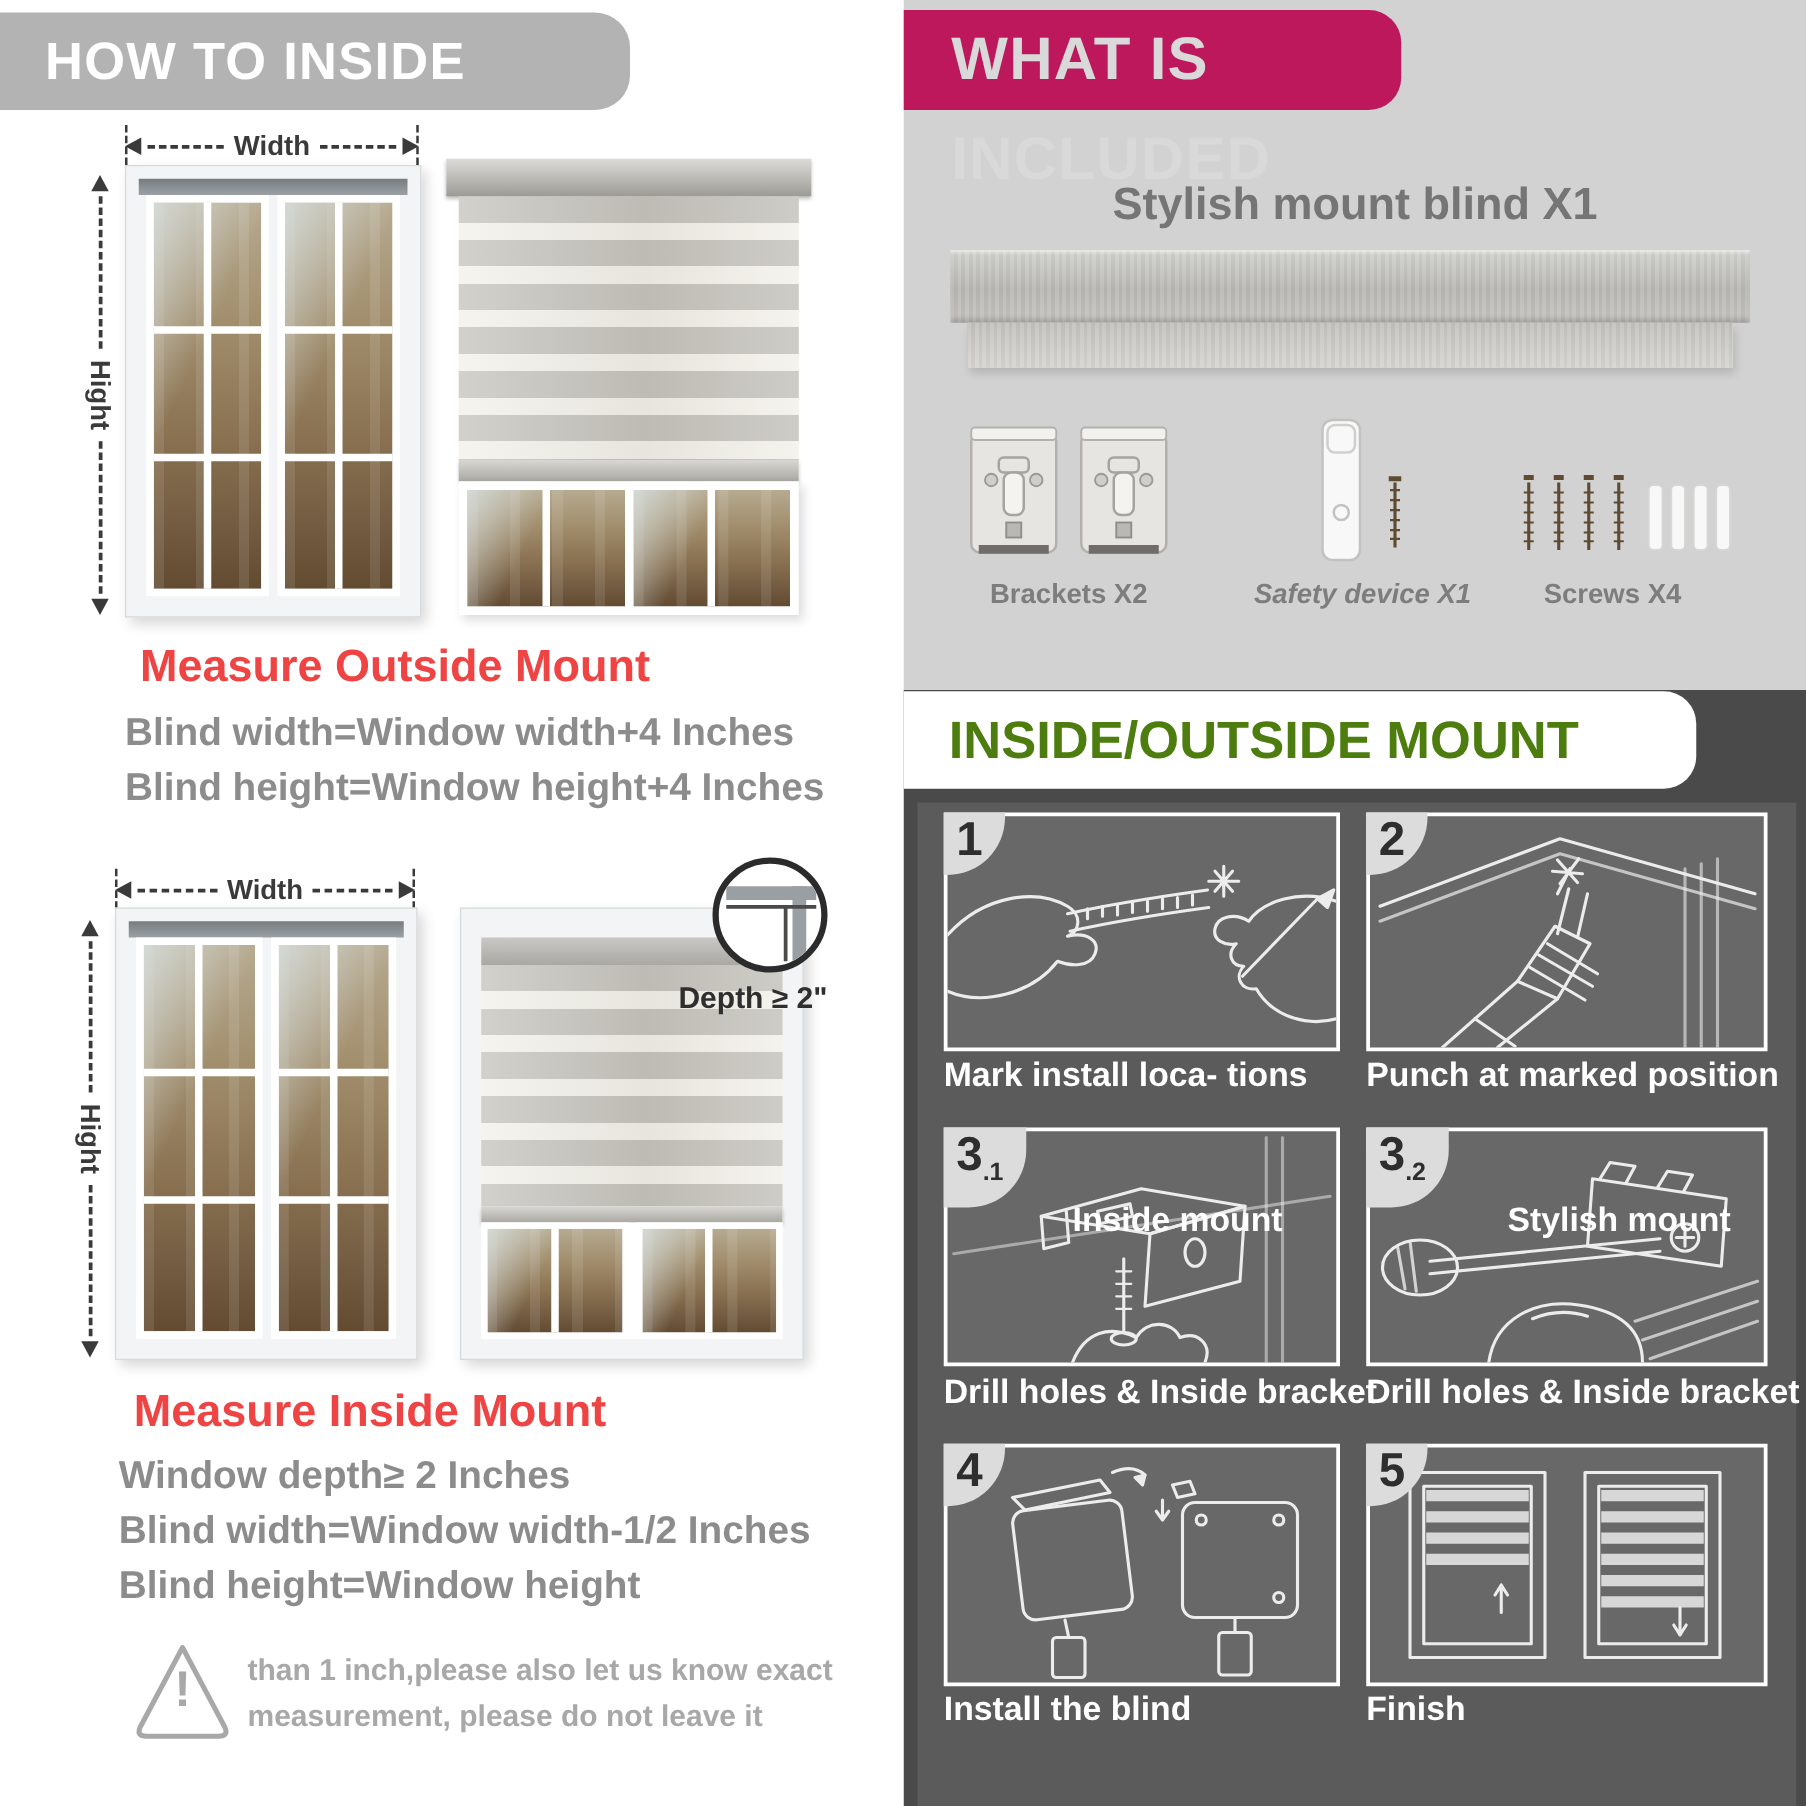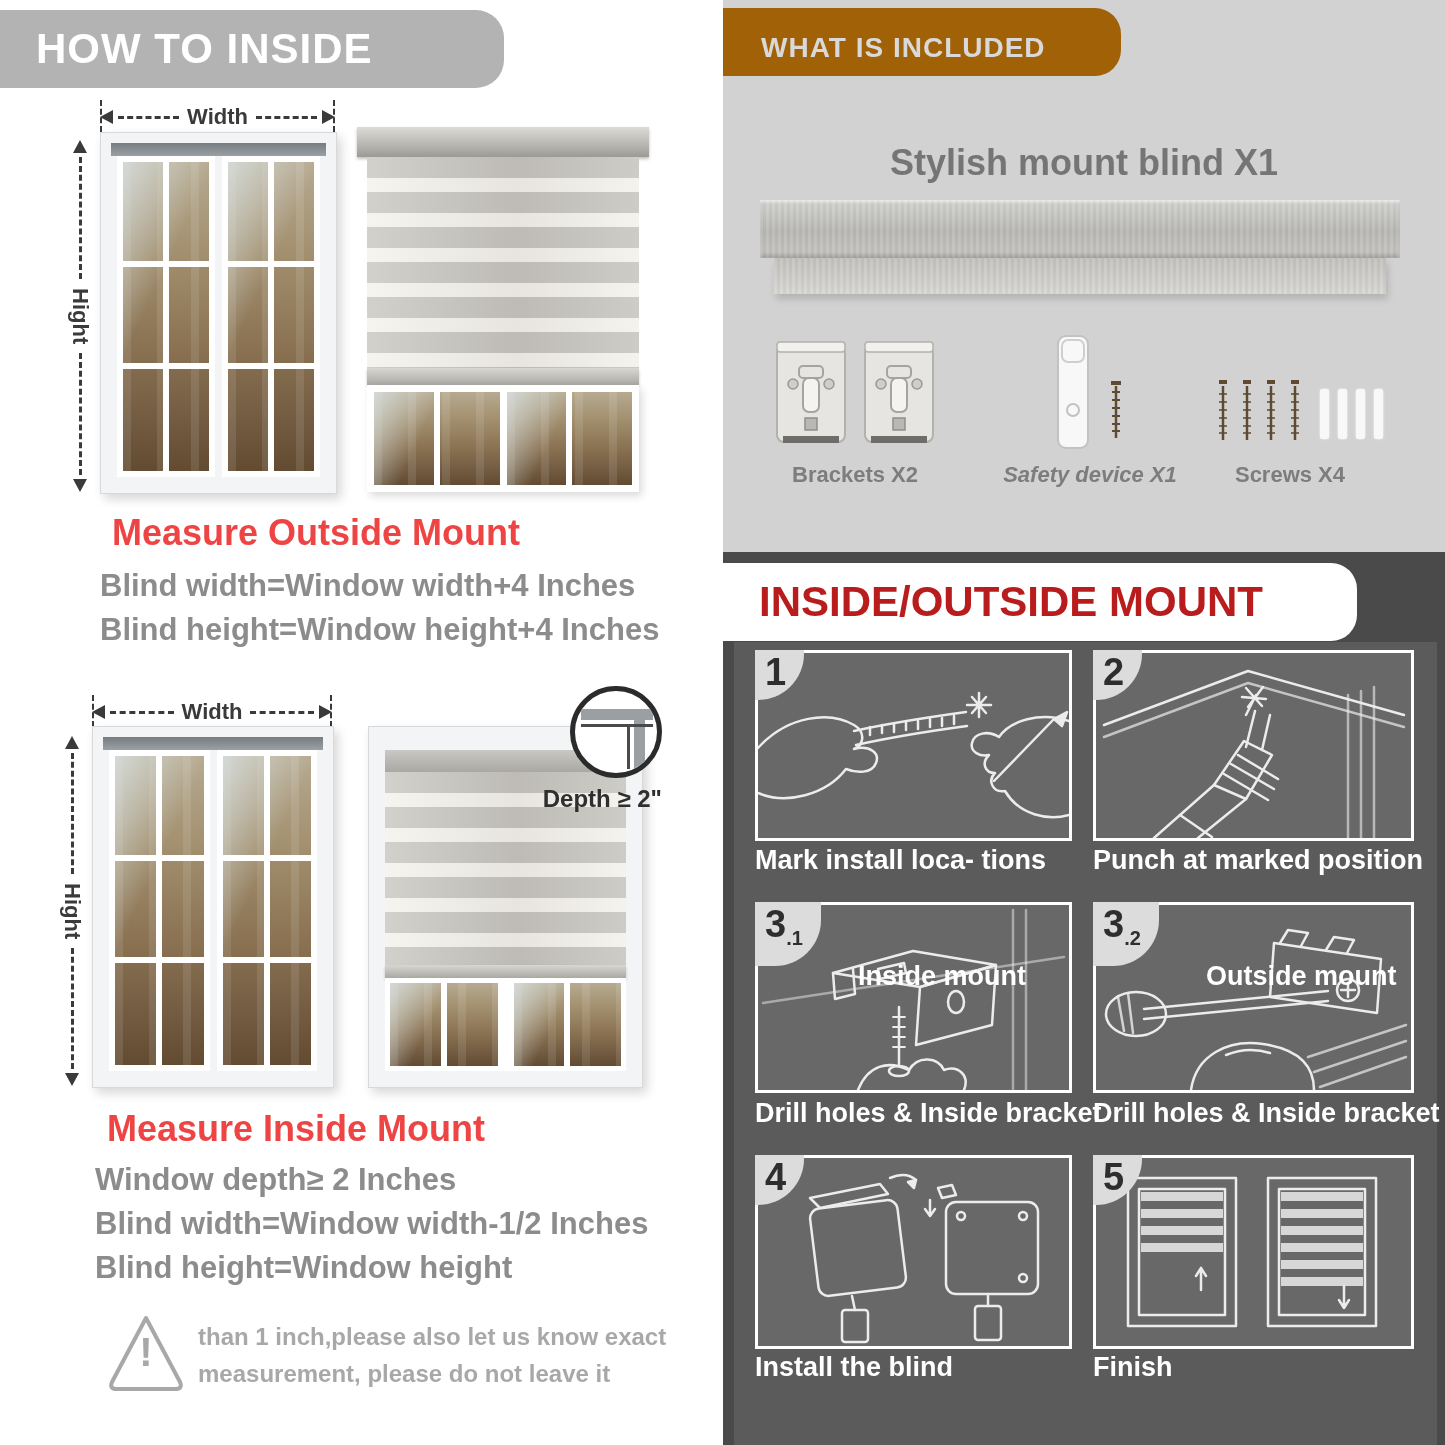--- a/index.html
+++ b/index.html
@@ -65,35 +65,35 @@
 
   .h-measure{position:absolute;font-size:36px;font-weight:bold;color:#ef4444;margin-left:12px;}
   .rule{position:absolute;font-size:31px;font-weight:bold;color:#8c8c8c;white-space:nowrap;}
 
   .warn-text{position:absolute;left:198px;top:1318px;width:470px;font-size:24px;font-weight:bold;color:#a8a8a8;line-height:37px;}
   .warn-tri{position:absolute;left:104px;top:1310px;width:84px;height:86px;}
   .warn-mark{position:absolute;left:104px;top:1330px;width:84px;text-align:center;font-size:40px;font-weight:bold;color:#a8a8a8;}
 
   
   .included-panel{position:absolute;left:723px;top:0;width:722px;height:552px;background:#d2d2d2;}
-  .included-header{position:absolute;left:0;top:8px;width:360px;height:68px;background:#a16207;border-radius:0 26px 26px 0;
-    color:#d9d9d9;font-size:28px;font-weight:bold;line-height:80px;padding-left:38px;letter-spacing:1px;}
+  .included-header{position:absolute;left:0;top:8px;width:360px;height:80px;background:#be185d;border-radius:0 26px 26px 0;
+    color:#d9d9d9;font-size:48px;font-weight:bold;line-height:80px;padding-left:38px;letter-spacing:1px;}
   .blind-label{position:absolute;left:0;top:142px;width:722px;text-align:center;font-size:36px;font-weight:bold;color:#757575;}
   .bar-top{position:absolute;left:37px;top:200px;width:640px;height:58px;
     background:repeating-linear-gradient(90deg, rgba(255,255,255,.07) 0 3px, rgba(0,0,0,.03) 3px 6px),linear-gradient(180deg,#d2d2ce,#b9b8b4 55%,#c6c5c1);
     box-shadow:inset 0 2px 3px rgba(255,255,255,.6), inset 0 -3px 4px rgba(0,0,0,.18);}
   .bar-bottom{position:absolute;left:51px;top:258px;width:612px;height:36px;
     background:repeating-linear-gradient(90deg, rgba(255,255,255,.07) 0 3px, rgba(0,0,0,.03) 3px 6px),linear-gradient(180deg,#c3c2be,#d7d6d2);
     box-shadow:2px 5px 7px rgba(0,0,0,.15);}
   .item-cap{position:absolute;top:462px;font-size:22px;font-weight:bold;color:#7d7d7d;text-align:center;white-space:nowrap;}
 
   .mount-panel{position:absolute;left:723px;top:552px;width:722px;height:893px;background:#4a4a4a;}
   .mount-inner{position:absolute;left:11px;top:90px;width:703px;height:803px;background:#5b5b5b;}
-  .mount-header{position:absolute;left:0;top:11px;width:598px;height:78px;background:#fff;border-radius:0 26px 26px 0;
-    color:#b91c1c;font-size:42px;font-weight:bold;line-height:78px;padding-left:36px;}
+  .mount-header{position:absolute;left:0;top:1px;width:598px;height:78px;background:#fff;border-radius:0 26px 26px 0;
+    color:#4d7c0f;font-size:42px;font-weight:bold;line-height:78px;padding-left:36px;}
 
   .step-box{position:absolute;border:3px solid #fff;background:#686868;}
   .step-box svg{display:block;width:100%;height:100%;}
   .step-badge{position:absolute;background:#dcdcdc;border-bottom-right-radius:46px;color:#2e2e2e;
     font-size:38px;font-weight:bold;padding:2px 18px 8px 10px;line-height:40px;display:flex;align-items:flex-start;}
   .step-badge .sub{font-size:20px;margin-top:14px;}
   .step-inlabel{position:absolute;color:#fff;font-size:27px;font-weight:bold;white-space:nowrap;margin-top:44px;}
   .step-caption{position:absolute;color:#fff;font-size:27px;font-weight:bold;white-space:nowrap;}
 </style>
 </head>
@@ -368,21 +368,21 @@
       <ellipse cx="40" cy="109" rx="30" ry="22"></ellipse>
       <path d="M22,92 l6,34 M32,88 l5,40" opacity=".8"></path>
       <path d="M95,185 C100,150 132,134 167,139 C202,144 218,160 218,185"></path>
       <path d="M130,150 q22,-9 44,-2"></path>
       <path d="M212,152 L310,120 M218,167 L310,136 M224,182 L310,152" opacity=".7"></path>
     </svg>
     <div class="step-badge" style="left:-3px;top:-3px;">
       <span>3</span>
         <span class="sub">.2</span>
     </div>
-    <div class="step-inlabel" style="left:110px;top:12px;">Outside mount</div>
+    <div class="step-inlabel" style="left:110px;top:12px;">Stylish mount</div>
   </div>
   <div class="step-caption" style="left:1093px;top:1098px;">Drill holes &amp;  Inside bracket</div>
 
   <div class="step-box" style="left:755px;top:1155px;width:311px;height:188px;">
     <svg viewBox="0 0 311 188" stroke="#ececec" stroke-width="2.5" fill="none" stroke-linecap="round" stroke-linejoin="round">
       <path d="M52,40 L122,26 L130,36 L62,50 Z"></path>
       <path d="M132,20 q16,-7 26,2"></path>
       <path d="M158,22 l-8,2 6,6 z" fill="#ececec"></path>
       <rect x="56" y="46" width="88" height="88" rx="10" transform="rotate(-7 100 90)"></rect>
       <path d="M94,138 l3,14"></path>

